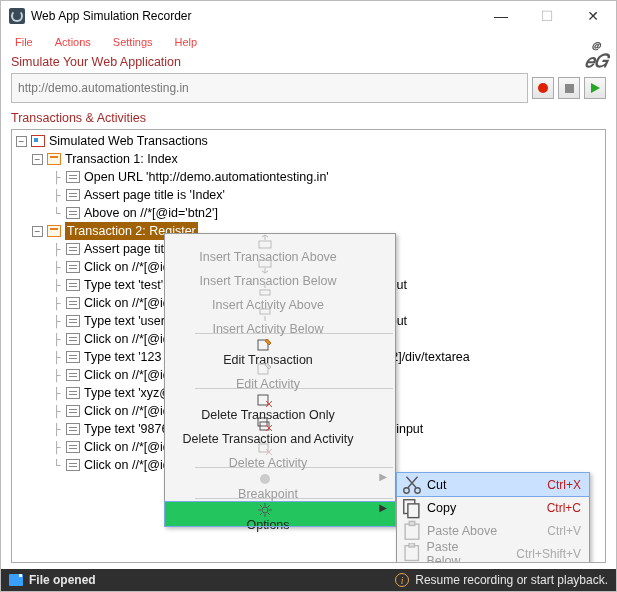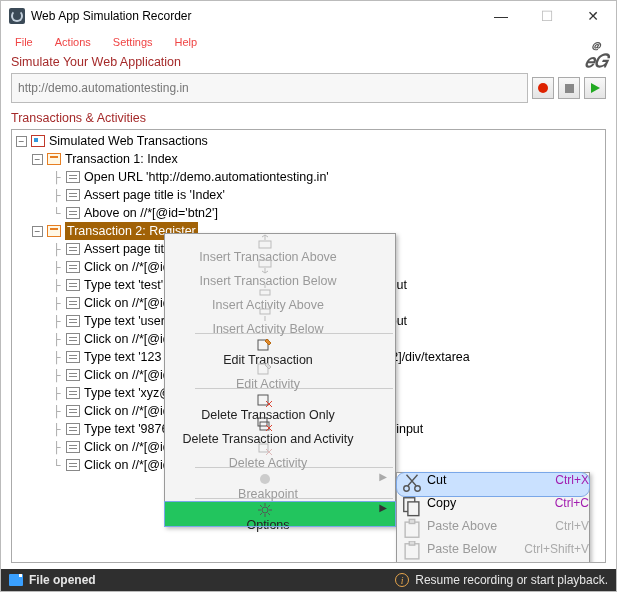--- a/index.html
+++ b/index.html
@@ -46,24 +46,24 @@
   .ctxmenu { position:absolute; background:#f4f4f4; border:1px solid #999; box-shadow:2px 2px 4px rgba(0,0,0,0.25); font-size:12.5px; color:#222; z-index:10; }
   .ctxmenu .row { display:flex; align-items:center; height:24px; padding:0 28px 0 4px; position:relative;flex-direction:column; }
   .ctxmenu .row .mi { width:22px; height:20px; margin-right:6px; display:flex; align-items:center; justify-content:center; }
   .ctxmenu .row .mi svg { width:16px; height:16px; }
   .ctxmenu .row.disabled { color:#9a9a9a; }
   .ctxmenu .sep { height:1px; background:#ccc; margin:3px 2px 3px 30px; }
   .ctxmenu .row.hover { background:#22c55e; outline:1px solid #7aa7e8; }
   .ctxmenu .row .arrow { position:absolute; right:8px; font-size:10px; color:#333; }
   .ctxmenu .row.disabled .arrow { color:#aaa; }
   .submenu { position:absolute; background:#f4f4f4; border:1px solid #999; box-shadow:2px 2px 4px rgba(0,0,0,0.25); font-size:12.5px; z-index:11; }
-  .submenu .row { display:flex; height:23px; padding:0 0 0 4px;border-radius:8px; }
+  .submenu .row { display:flex; align-items:center; height:23px; padding:0 8px 0 4px; }
   .submenu .row .mi { width:22px; height:20px; margin-right:4px; display:flex; align-items:center; justify-content:center; }
   .submenu .row.disabled { color:#9a9a9a; }
-  .submenu .row .sc { margin-left:auto; padding-left:22px; font-size:12px; color:#a21caf; }
+  .submenu .row .sc { margin-left:auto; padding-left:22px; font-size:12px; color:#b91c1c; }
   .submenu .row.disabled .sc { color:#aaa; }
   .submenu .row.hover { background:#cae1ff; outline:1px solid #7aa7e8; }
   .statusbar { height:22px; background:#2f2f2f; color:#e6e6e6; display:flex; align-items:center; font-size:12px; padding:0 8px; }
   .statusbar .left { display:flex; align-items:center; gap:6px; font-weight:bold; }
   .statusbar .disk { width:14px; height:12px; background:#3aa0ff; border-radius:1px; position:relative; }
   .statusbar .disk::after { content:""; position:absolute; right:1px; top:0; width:3px; height:3px; background:#fff; }
   .statusbar .right { margin-left:auto; display:flex; align-items:center; gap:6px; }
   .statusbar .info { width:14px; height:14px; border:1.5px solid #e6a54c; border-radius:50%; color:#e6a54c; font-size:10px; display:flex; align-items:center; justify-content:center; font-style:italic; font-family:Georgia,serif; }
 </style>
 </head>

